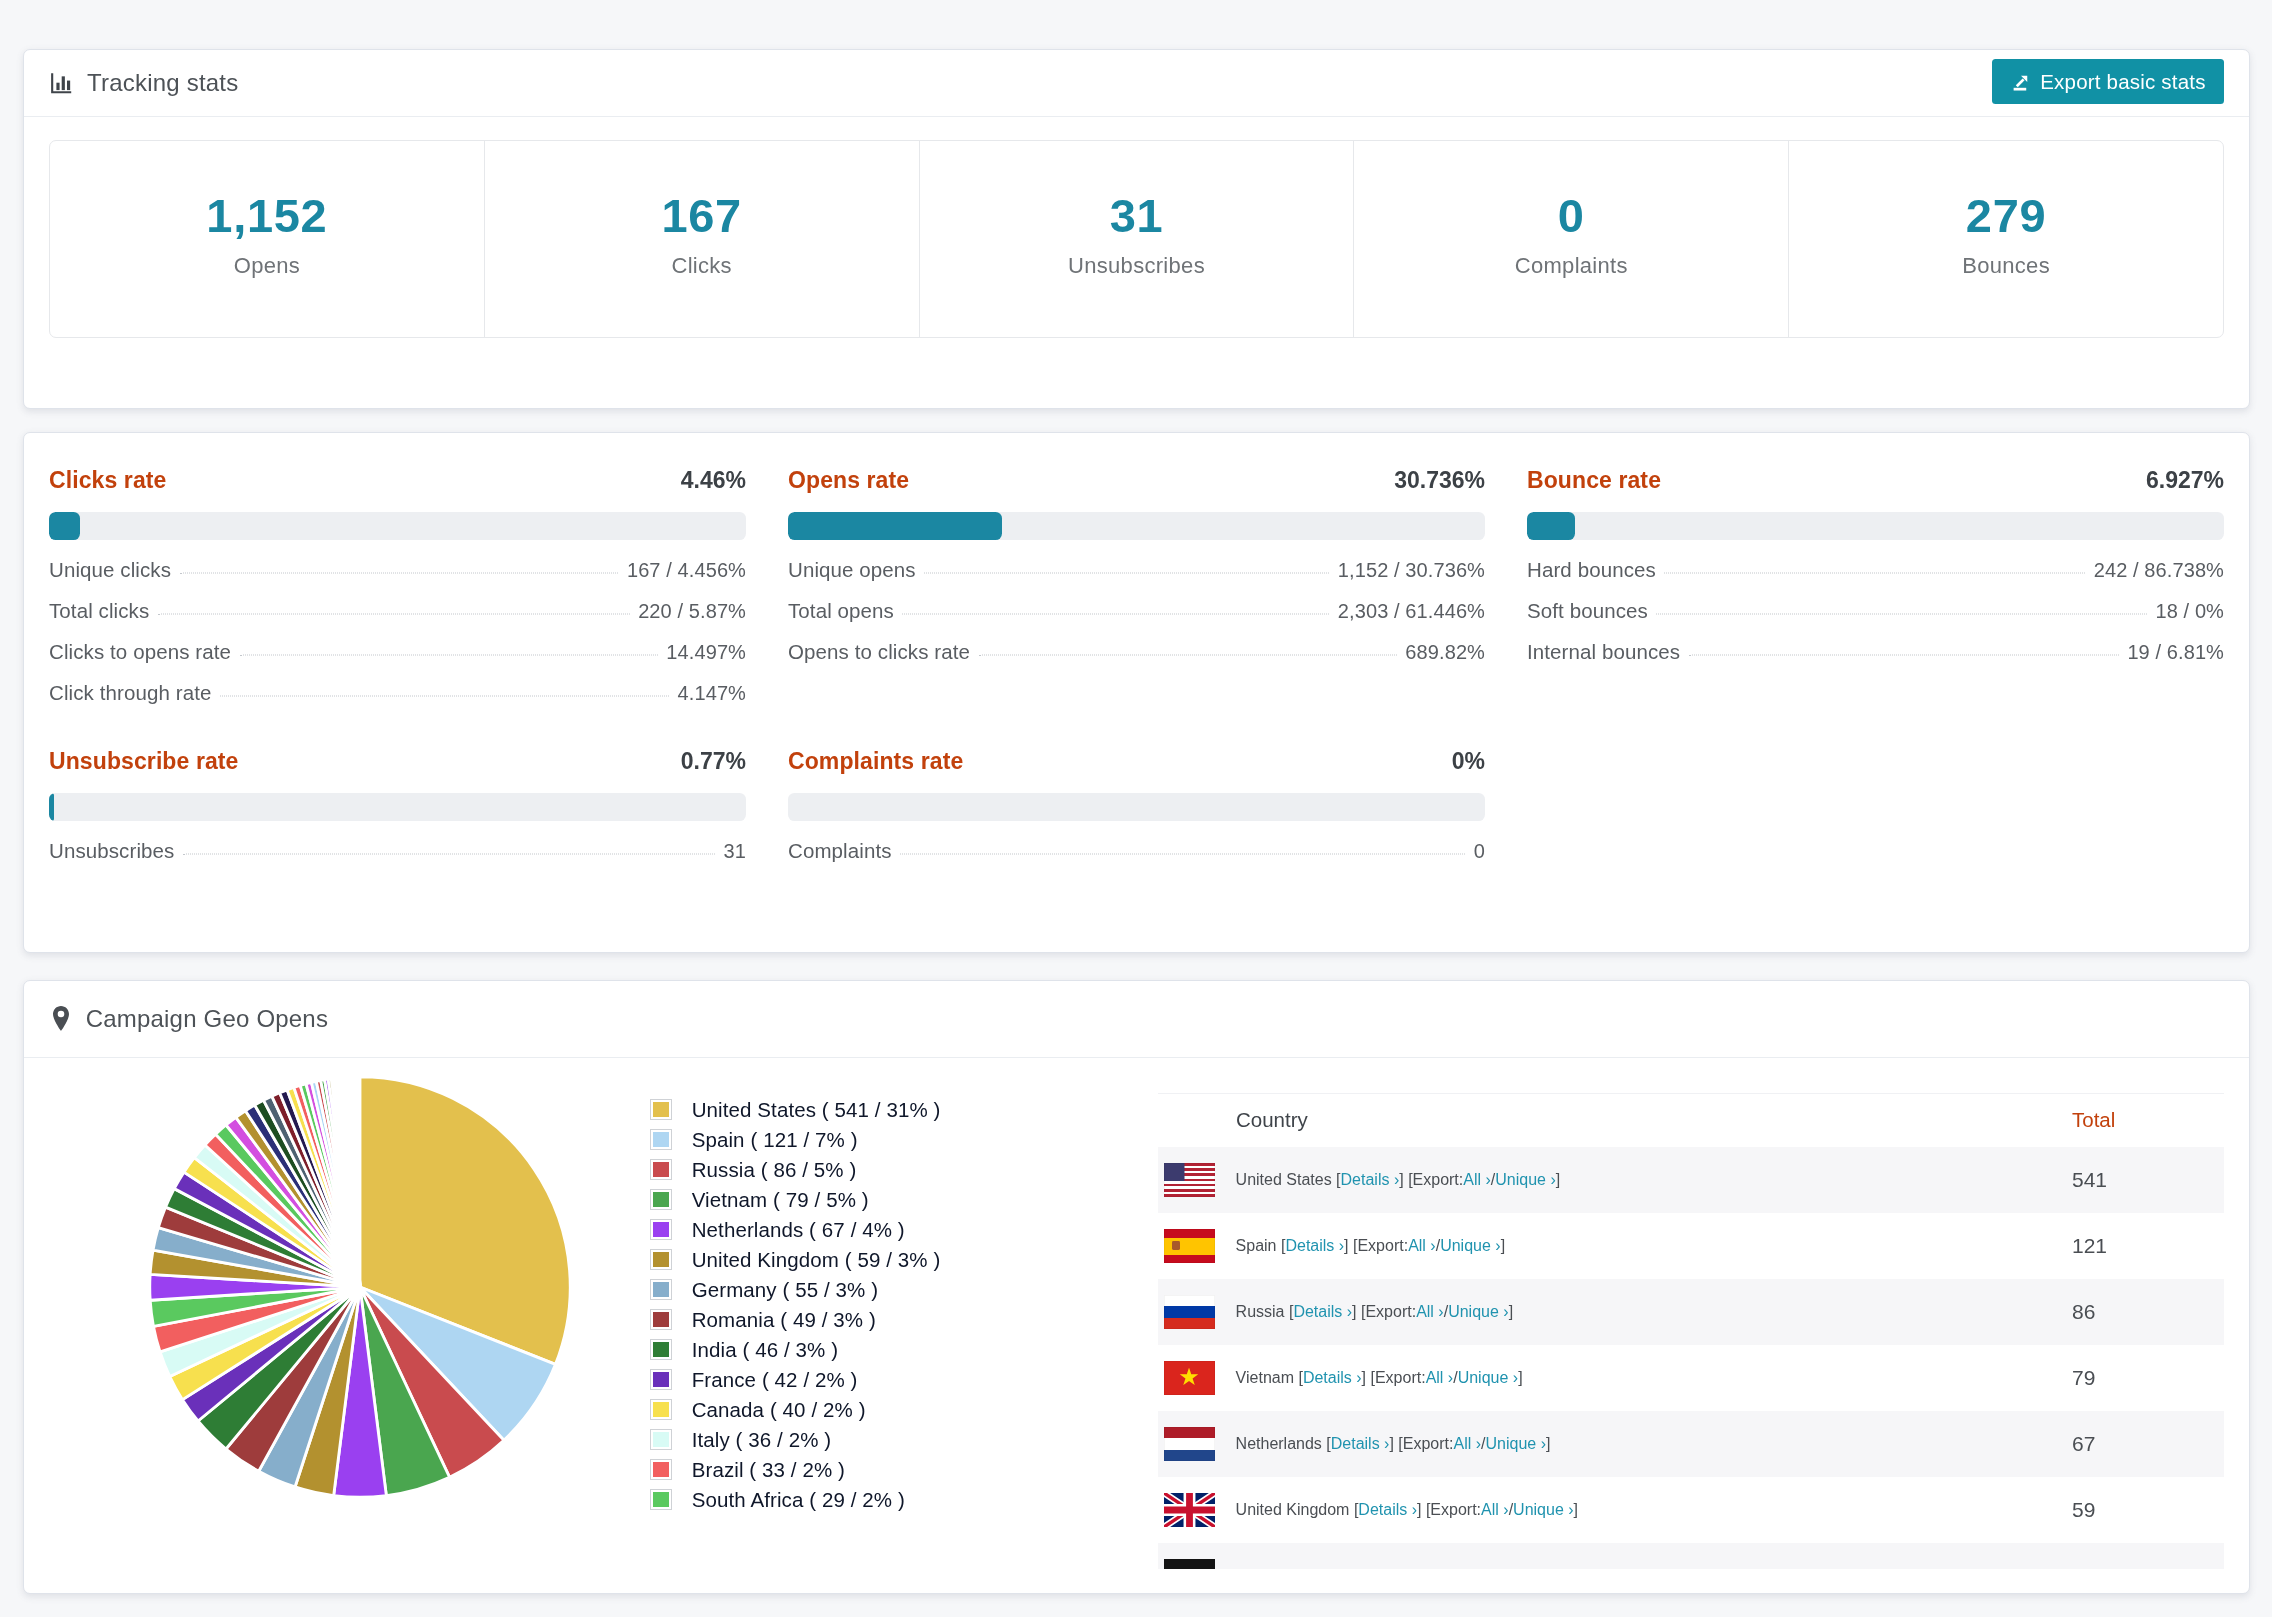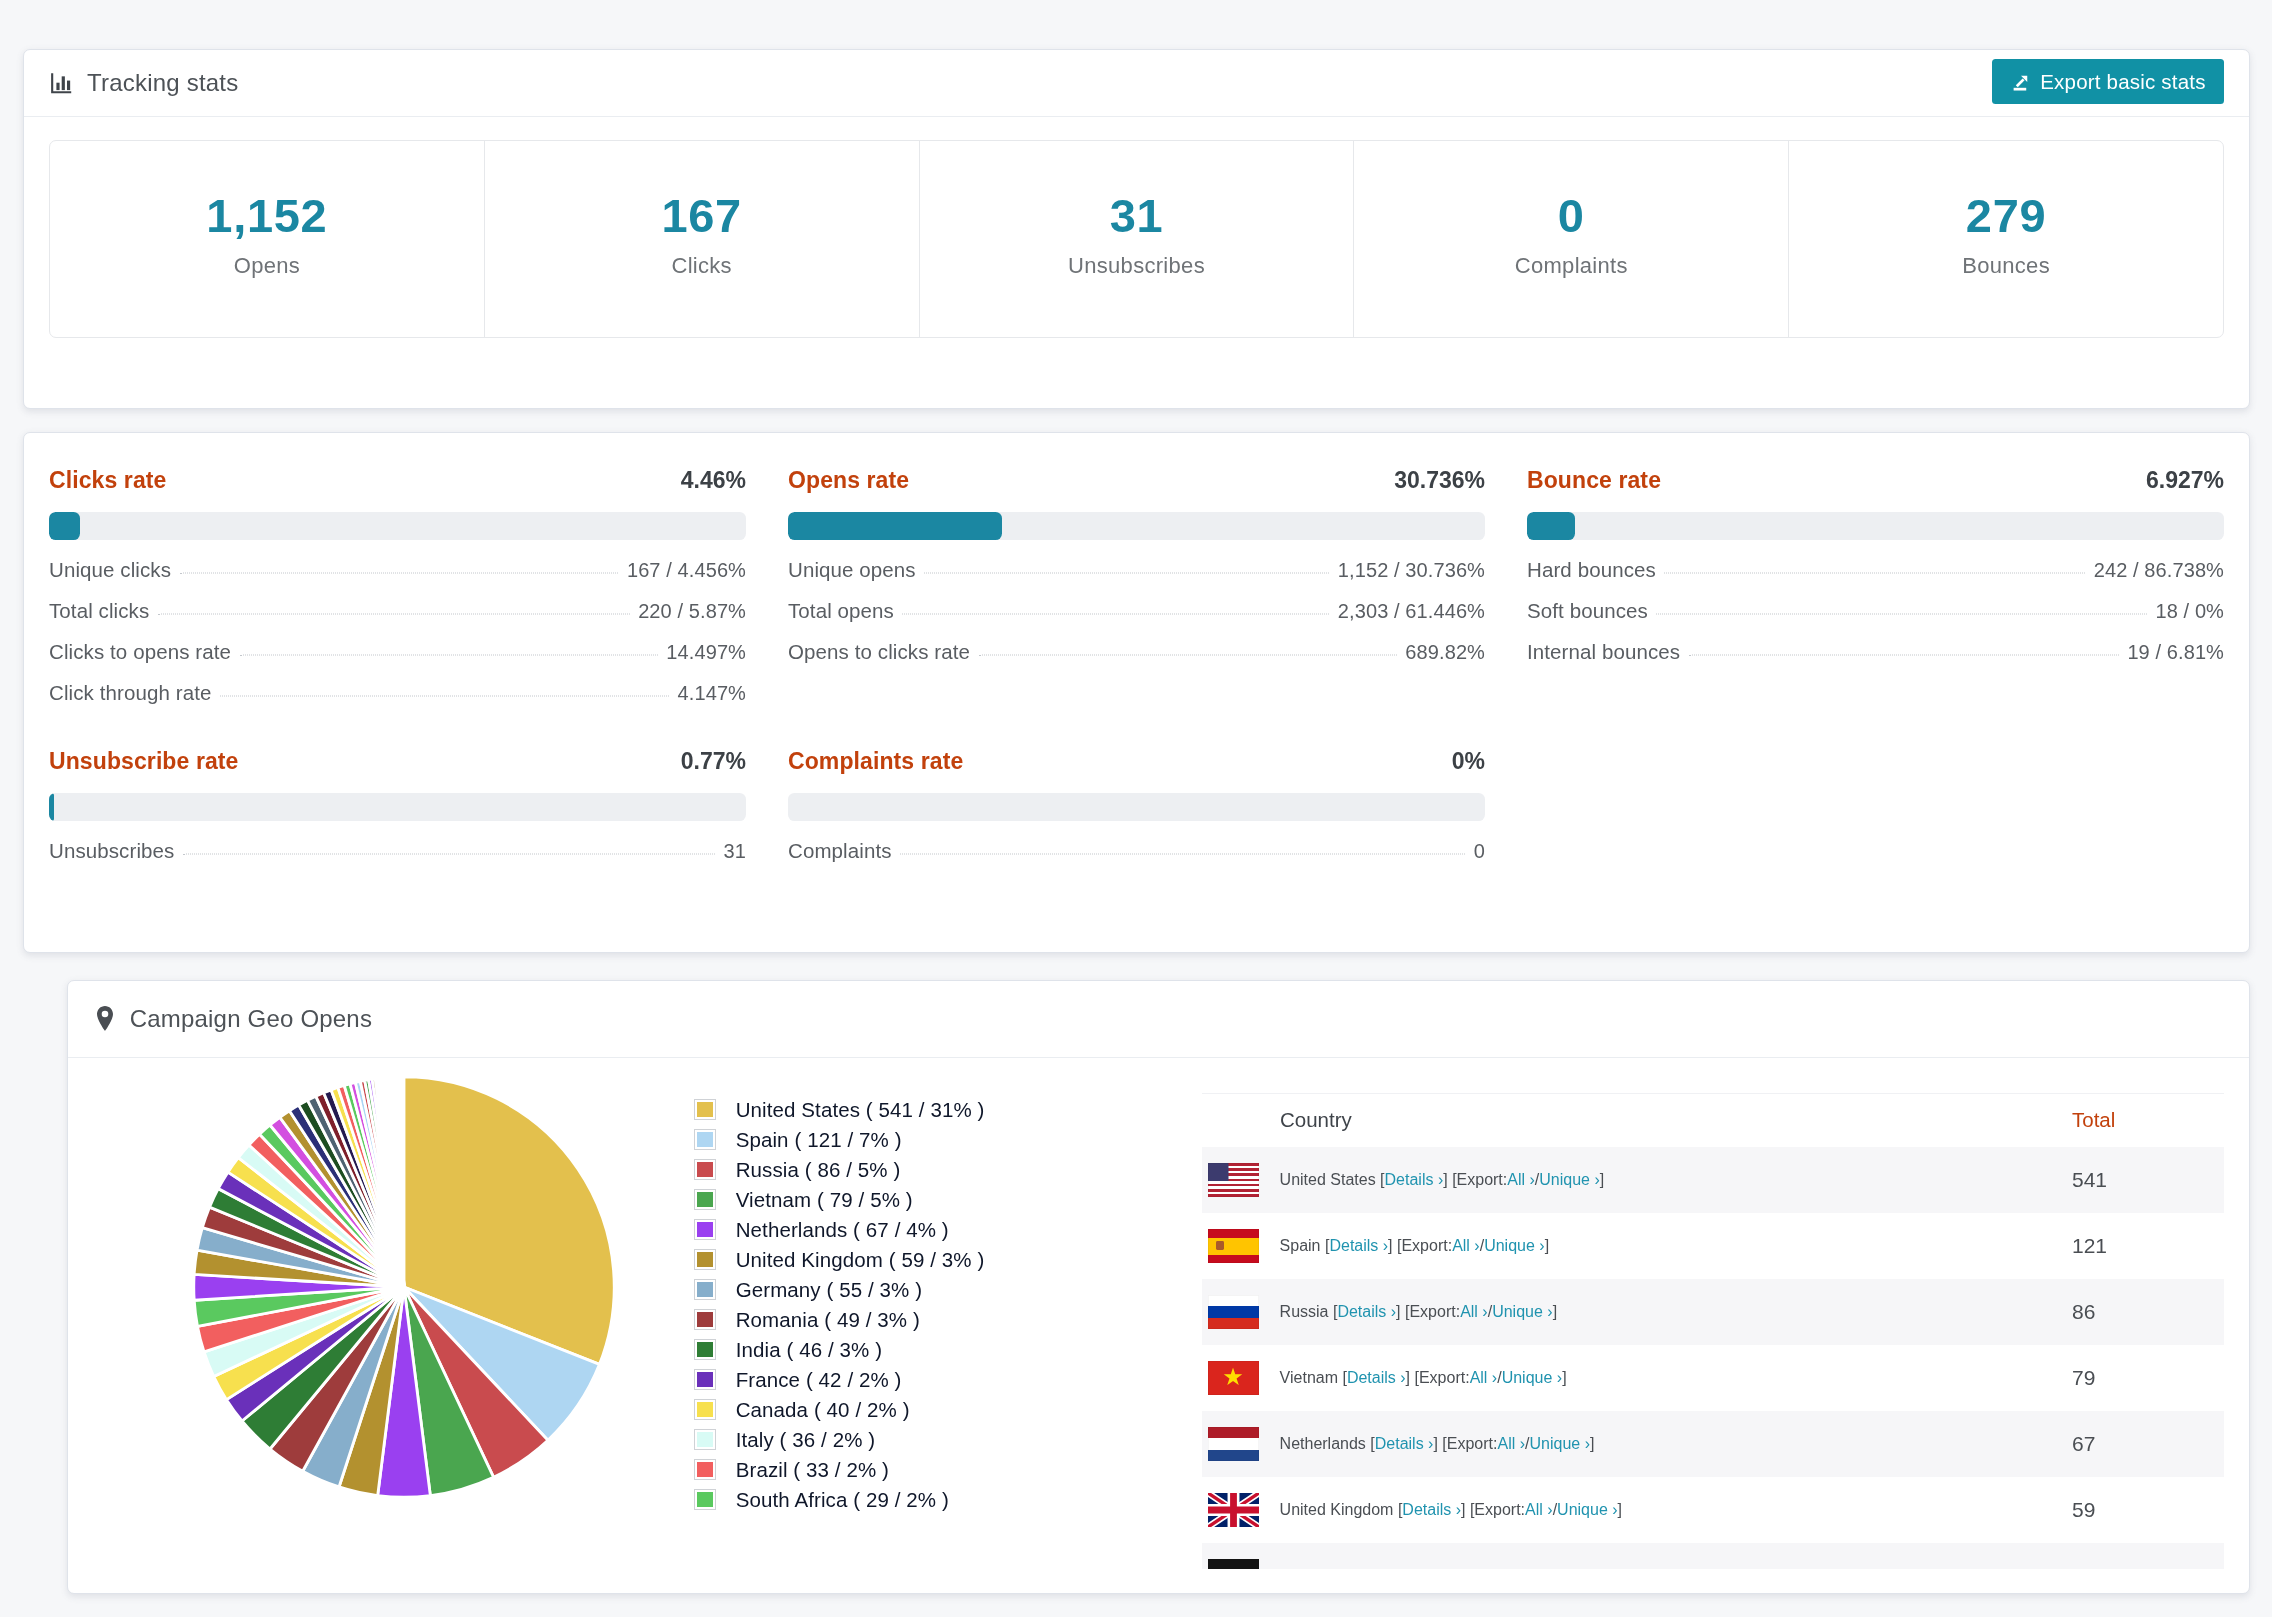--- a/index.html
+++ b/index.html
@@ -55,21 +55,21 @@
   .bar-track{
     margin-top:18.4px;height:28px;background:#edeff2;border-radius:6.4px;overflow:hidden;
   }
   .bar-fill{height:100%;background:var(--accent,#1b87a2);border-radius:6.4px;}
   .srow{display:flex;align-items:baseline;margin-top:19px;line-height:22px;}
   .srow:first-of-type{margin-top:25.4px;}
   .srow .lbl{font-size:20.5px;color:#595d62;white-space:nowrap;letter-spacing:0.1px;}
   .srow .leader{flex:1;border-bottom:1.4px dotted #c3c7cc;margin:0 8.5px;transform:translateY(-3.5px);}
   .srow .val{font-size:20px;color:#595d62;white-space:nowrap;letter-spacing:0.1px;}
   
-  .card-geo{height:614px;overflow:hidden;margin-left:44px;}
+  .card-geo{height:614px;overflow:hidden;}
   .card-geo .card-header{height:76px;}
   .geo-content{display:flex;padding:0 25px;}
   .pie-wrap{flex:0 0 529px;}
   .pie-wrap svg{display:block;margin:10px 0 0 92px;}
   .legend{flex:0 0 579px;box-sizing:border-box;padding-left:71px;margin-top:37px;}
   .legend-item{display:flex;align-items:center;height:30px;}
   .legend-swatch{
     width:15.5px;height:15.5px;flex:none;margin-right:20px;
     border:0.7px solid #cfd2d6;padding:2.1px;background-clip:content-box !important;
   }

